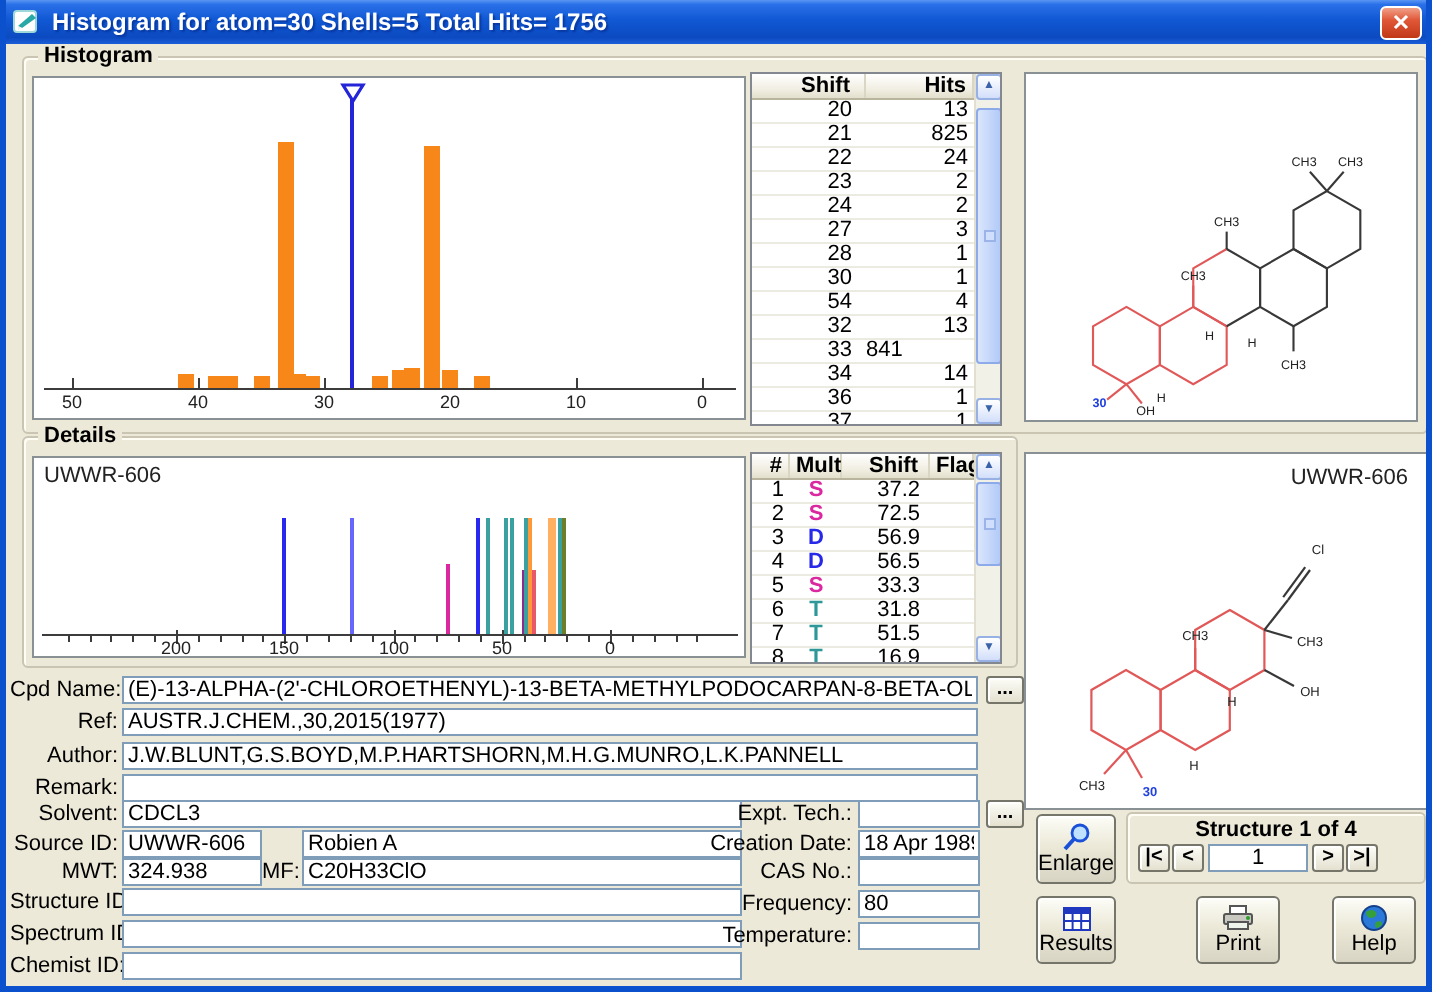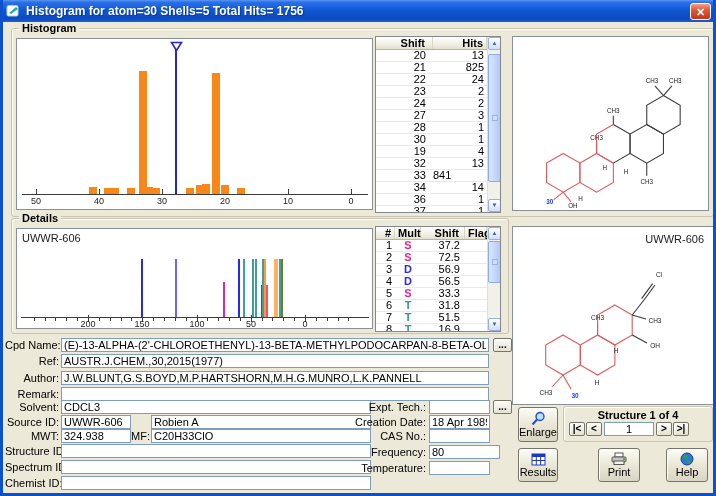--- a/index.html
+++ b/index.html
@@ -151,21 +151,21 @@
         </div>
         <div class="trow">
           <div class="tcell" style="width: 57px; text-align: right; padding-right: 7px;">28</div>
           <div class="tcell" style="width: 54px; text-align: right; padding-right: 3px;">1</div>
         </div>
         <div class="trow">
           <div class="tcell" style="width: 57px; text-align: right; padding-right: 7px;">30</div>
           <div class="tcell" style="width: 54px; text-align: right; padding-right: 3px;">1</div>
         </div>
         <div class="trow">
-          <div class="tcell" style="width: 57px; text-align: right; padding-right: 7px;">19</div>
+          <div class="tcell" style="width: 57px; text-align: right; padding-right: 7px;">54</div>
           <div class="tcell" style="width: 54px; text-align: right; padding-right: 3px;">4</div>
         </div>
         <div class="trow">
           <div class="tcell" style="width: 57px; text-align: right; padding-right: 7px;">32</div>
           <div class="tcell" style="width: 54px; text-align: right; padding-right: 3px;">13</div>
         </div>
         <div class="trow">
           <div class="tcell" style="width: 57px; text-align: right; padding-right: 7px;">33</div>
           <div class="tcell" style="width: 54px; text-align: left; padding-right: 3px;">841</div>
         </div>
@@ -422,21 +422,21 @@
   <input class="fi" style="left: 426px; top: 400px; width: 61px;" value="">
   <div class="nbtn" style="left:490px;top:400px;width:19px;height:14px;">...</div>
 
   <span class="fl" style="left:352px;top:416px;width:71px;">Creation Date:</span>
   <input class="fi" style="left: 426px; top: 415px; width: 61px;" value="18 Apr 1989">
 
   <span class="fl" style="left:352px;top:430px;width:71px;">CAS No.:</span>
   <input class="fi" style="left: 426px; top: 429px; width: 61px;" value="">
 
   <span class="fl" style="left:352px;top:446px;width:71px;">Frequency:</span>
-  <input class="fi" style="left: 426px; top: 445px; width: 71px;" value="80">
+  <input class="fi" style="left: 426px; top: 445px; width: 61px;" value="80">
 
   <span class="fl" style="left:352px;top:462px;width:71px;">Temperature:</span>
   <input class="fi" style="left: 426px; top: 461px; width: 61px;" value="">
 
   <div class="btn" style="left:515px;top:407px;width:40px;height:35px;">
     <svg width="16" height="15" viewBox="0 0 16 15">
       <circle cx="10" cy="5.5" r="4" fill="#bfe0ff" stroke="#1a50d8" stroke-width="1.4"></circle>
       <line x1="7" y1="8.5" x2="2.5" y2="13.5" stroke="#1a50d8" stroke-width="2"></line>
     </svg>
     <span>Enlarge</span>

